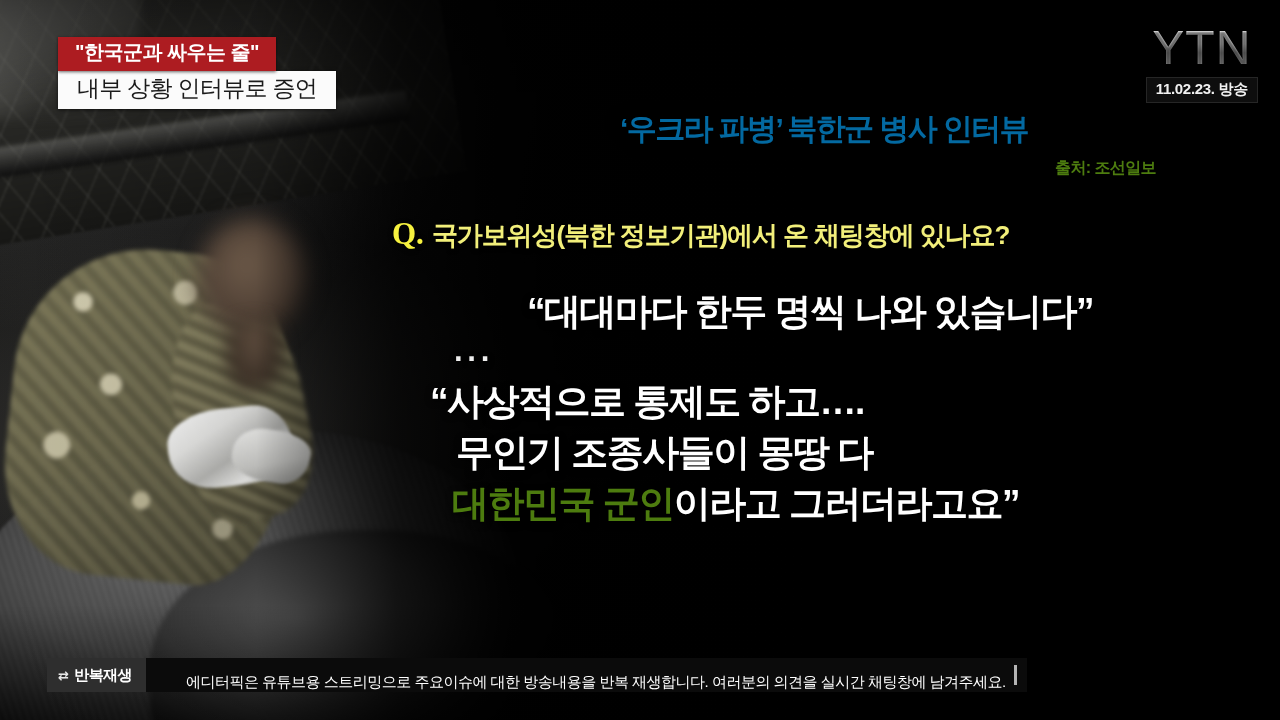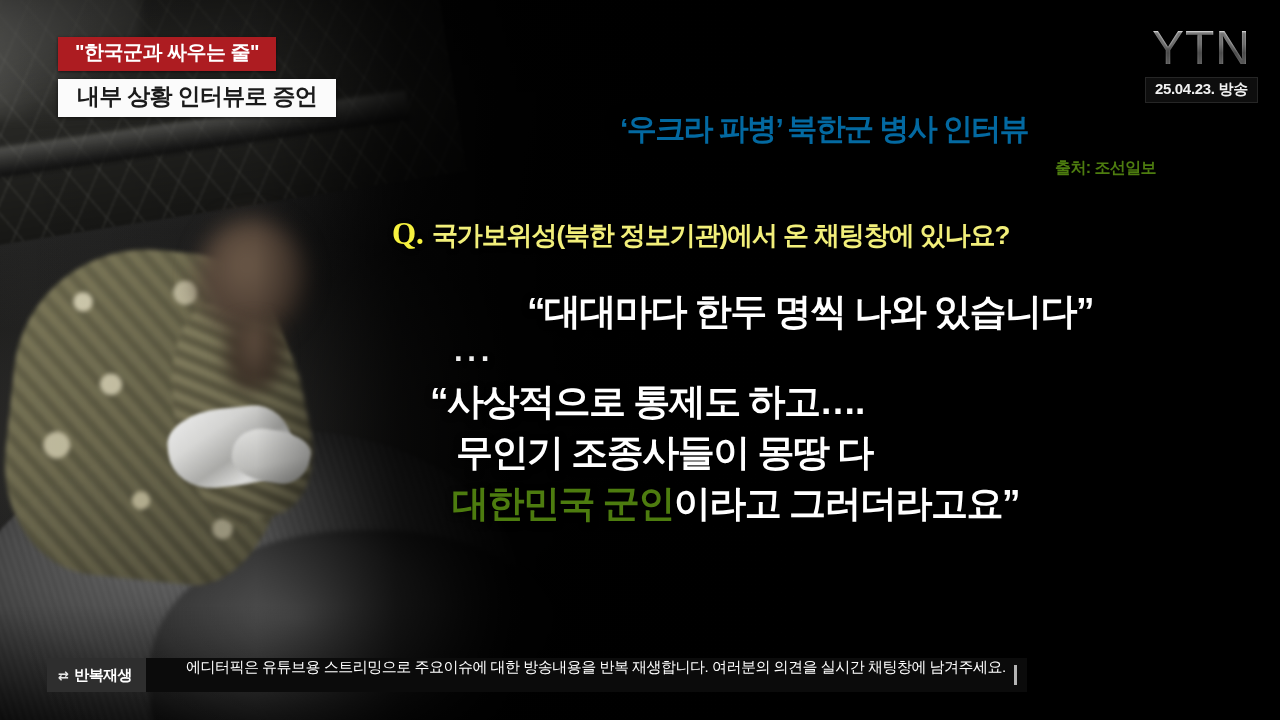--- a/index.html
+++ b/index.html
@@ -173,25 +173,25 @@
     letter-spacing: -0.5px;
     padding: 4px 17px 6px 17px;
     line-height: 1.18;
     box-shadow: 0 1px 3px rgba(0,0,0,0.6);
   }
   .banner-white {
     display: block;
     background: #fbfbfb;
     color: #1b1b1b;
     font-size: 23px;
-    font-weight: bold;
+    font-weight: normal;
     letter-spacing: -0.7px;
     padding: 4px 19px 7px 19px;
     line-height: 1.2;
-    margin-top: 8px;
+    margin-top: 0;
     box-shadow: 0 1px 4px rgba(0,0,0,0.65);
   }
 
   
   .logo-block {
     position: absolute;
     right: 22px; top: 24px;
     z-index: 6;
     text-align: center;
   }
@@ -330,21 +330,21 @@
     font-size: 13px;
     color: #e8e8e8;
     line-height: 1;
   }
   .ticker-msg {
     background: #0b0b0b;
     color: #ffffff;
     font-size: 15px;
     letter-spacing: -0.5px;
     display: flex;
-    align-items: flex-start;
+    align-items: flex-end;
     padding: 0 10px 0 40px;
     white-space: nowrap;
   }
   .ticker-caret {
     width: 3px;
     background: #b4b4b4;
     margin: 7px 0 7px 8px;
     align-self: stretch;
   }
 </style>
@@ -369,21 +369,21 @@
     <div class="vignette"></div>
   </div>
 
   <div class="banner-block">
     <div class="banner-red">"한국군과 싸우는 줄"</div>
     <div class="banner-white">내부 상황 인터뷰로 증언</div>
   </div>
 
   <div class="logo-block">
     <div class="ytn-logo">YTN</div>
-    <div class="date-box">25.04.23. 방송</div>
+    <div class="date-box">11.02.23. 방송</div>
   </div>
 
   <div class="headline">
     <div class="headline-title">‘우크라 파병’ 북한군 병사 인터뷰</div>
     <div class="headline-source">출처: 조선일보</div>
   </div>
 
   <div class="qa">
 
     <div class="q-line">

